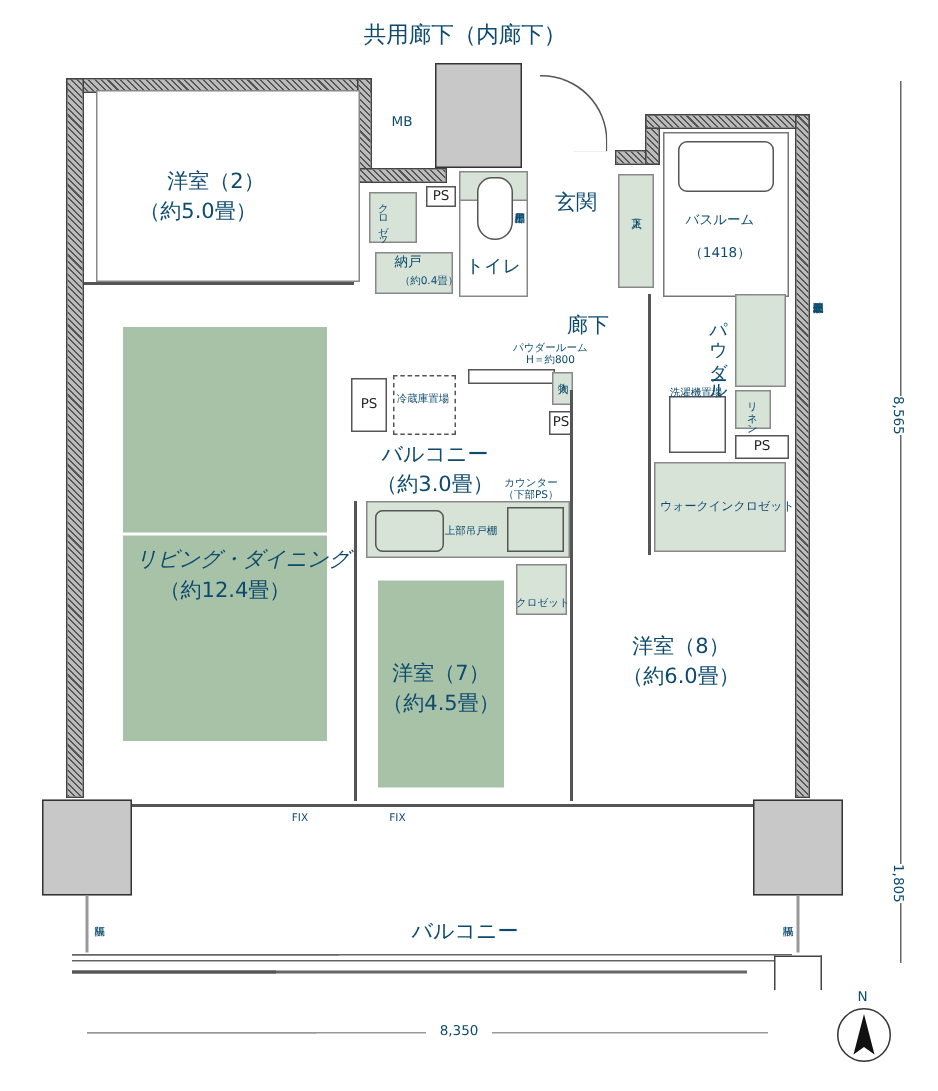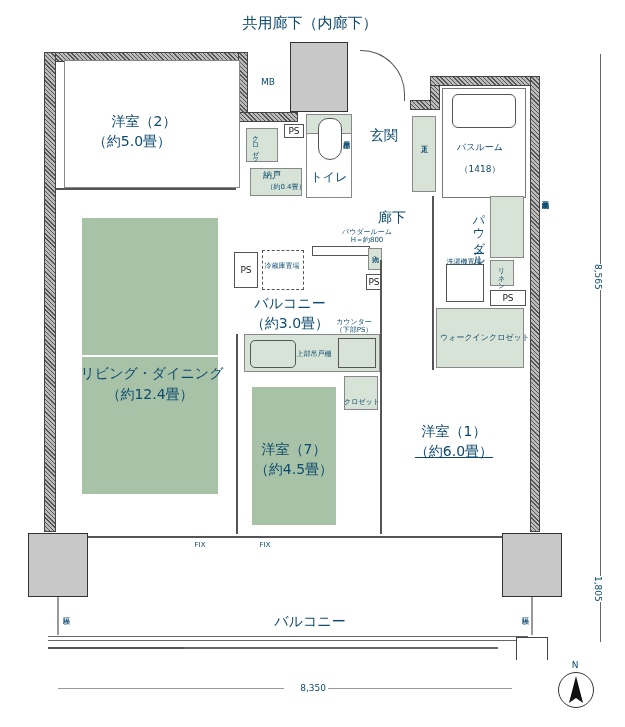--- a/index.html
+++ b/index.html
@@ -95,31 +95,31 @@
 <div class="lbl" style="left:250px;top:314px;width:80px;">（約3.0畳）</div>
 <div class="lbl xs" style="left:334px;top:318px;width:40px;">カウンター</div>
 <div class="lbl xs" style="left:334px;top:326px;width:40px;">（下部PS）</div>
 <div class="lightgreen" style="left:244px;top:334px;width:136px;height:38px;"></div>
 <div class="abs" style="left:250px;top:340px;width:44px;height:26px;border:1px solid #555;border-radius:5px;background:#d6e3d6;"></div>
 <div class="lbl xs" style="left:296px;top:350px;width:36px;">上部吊戸棚</div>
 <div class="abs" style="left:338px;top:338px;width:36px;height:28px;border:1px solid #555;background:#d6e3d6;"></div>
 
 <div class="abs green" style="left:82px;top:218px;width:136px;height:137px;"></div>
 <div class="abs green" style="left:82px;top:357px;width:136px;height:137px;"></div>
-<div class="lbl" style="left:72px;top:364px;width:160px;">リビング・ダイニング</div>
+<div class="lbl" style="left:82px;top:364px;width:160px;font-style:italic;">リビング・ダイニング</div>
 <div class="lbl" style="left:70px;top:385px;width:160px;">（約12.4畳）</div>
 
 <div class="abs green" style="left:252px;top:387px;width:84px;height:138px;"></div>
 <div class="lbl" style="left:254px;top:440px;width:80px;">洋室（7）</div>
 <div class="lbl" style="left:254px;top:460px;width:80px;">（約4.5畳）</div>
 <div class="lightgreen" style="left:344px;top:376px;width:34px;height:34px;"></div>
 <div class="lbl xs" style="left:344px;top:398px;width:34px;">クロゼット</div>
 
-<div class="lbl" style="left:414px;top:422px;width:80px;">洋室（1）</div>
-<div class="lbl" style="left:414px;top:442px;width:80px;text-decoration:underline;">（約6.0畳）</div>
+<div class="lbl" style="left:414px;top:422px;width:80px;">洋室（8）</div>
+<div class="lbl" style="left:414px;top:442px;width:80px;">（約6.0畳）</div>
 
 <div class="dline" style="left:236px;top:334px;width:2px;height:200px;"></div>
 <div class="dline" style="left:380px;top:260px;width:2px;height:274px;"></div>
 <div class="dline" style="left:432px;top:196px;width:2px;height:174px;"></div>
 <div class="dline" style="left:56px;top:188px;width:180px;height:2px;"></div>
 
 <div class="dline" style="left:88px;top:536px;width:414px;height:2px;"></div>
 <div class="lbl xs" style="left:190px;top:541px;width:20px;">FIX</div>
 <div class="lbl xs" style="left:255px;top:541px;width:20px;">FIX</div>
 
@@ -130,21 +130,21 @@
 <div class="lbl xs vert" style="left:520px;top:612px;">隔板</div>
 <div class="dline" style="left:48px;top:636px;width:178px;height:1px;background:#666;"></div>
 <div class="dline" style="left:48px;top:636px;width:480px;height:1px;background:#666;"></div>
 <div class="dline" style="left:48px;top:640px;width:480px;height:1px;background:#666;"></div>
 <div class="dline" style="left:48px;top:647px;width:136px;height:2px;background:#666;"></div>
 <div class="dline" style="left:48px;top:647px;width:136px;height:2px;"></div>
 <div class="dline" style="left:184px;top:647px;width:314px;height:2px;background:#666;"></div>
 <div class="abs" style="left:516px;top:637px;width:30px;height:22px;border:1.5px solid #444;border-bottom:none;background:#fff;"></div>
 
 <div class="line" style="left:58px;top:688px;width:153px;height:1px;background:#999;"></div>
-<div class="lbl sm" style="left:286px;top:683px;width:40px;text-align:right;">8,350</div>
+<div class="lbl sm" style="left:286px;top:683px;width:40px;">8,350</div>
 <div class="line" style="left:58px;top:688px;width:226px;height:1px;background:#999;"></div>
 <div class="line" style="left:328px;top:688px;width:184px;height:1px;background:#999;"></div>
 <div class="line" style="left:600px;top:54px;width:1px;height:488px;background:#666;"></div>
 <div class="lbl sm" style="left:592px;top:264px;writing-mode:vertical-rl;background:#fff;">8,565</div>
 <div class="line" style="left:600px;top:542px;width:1px;height:100px;background:#666;"></div>
 <div class="lbl sm" style="left:592px;top:576px;writing-mode:vertical-rl;background:#fff;">1,805</div>
 
 <div class="abs" style="left:558px;top:672px;width:34px;height:34px;border:1px solid #333;border-radius:50%;">
   <svg width="34" height="34" viewBox="0 0 34 34">
       <polygon points="17,3 10,30 17,25 24,30" fill="#111"></polygon>

